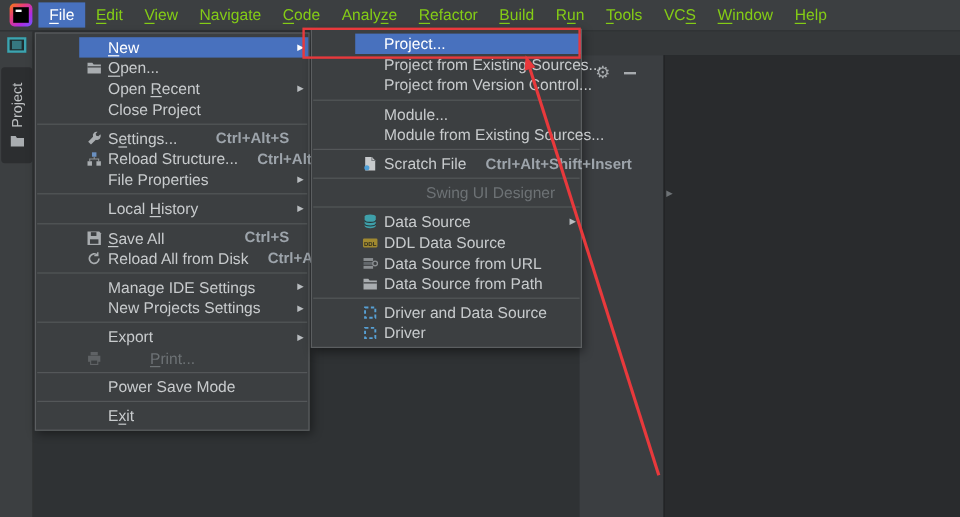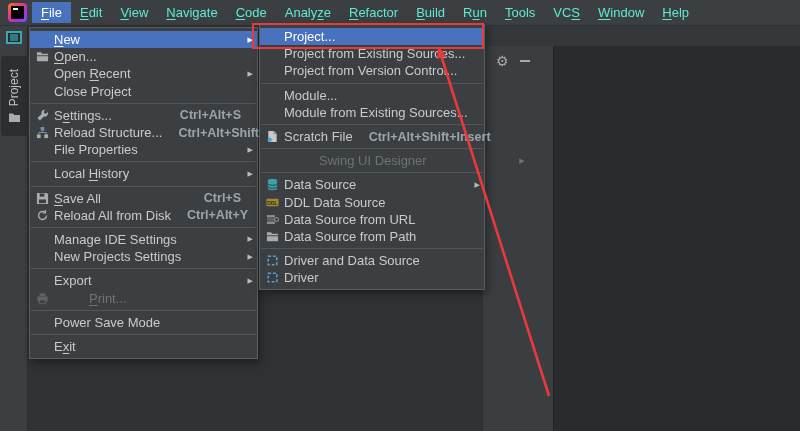--- a/index.html
+++ b/index.html
@@ -9,21 +9,21 @@
             font-family:"Liberation Sans", sans-serif; }
 
   
   .menubar { position:absolute; left:0; top:0; width:800px; height:26px; background:#3c3f41;
              border-bottom:1px solid #303335; display:flex; align-items:center; z-index:3; }
   .logo { width:19px; height:19px; margin:0 5px 0 8px; border-radius:4px; flex:none;
           background:linear-gradient(135deg,#f97a12 0%,#e73d7a 35%,#b02be0 70%,#6b57ff 100%);
           position:relative; }
   .logo::after { content:""; position:absolute; left:3px; top:3px; right:3px; bottom:3px; background:#000; }
   .logo::before { content:""; position:absolute; left:5px; top:5px; width:5px; height:2px; background:#fff; z-index:1; }
-  .mb-item { padding:3px 9px; font-size:13px; color:#5eead4; white-space:nowrap; }
+  .mb-item { padding:3px 9px; font-size:13px; color:#84cc16; white-space:nowrap; }
   .mb-item.active { background:#4871be; color:#fff; }
   u { text-decoration:underline; text-underline-offset:2px; }
   .project-name { position:absolute; left:560px; top:6px; font-size:13px; color:#85898c; }
 
   
   .left-stripe { position:absolute; left:0; top:26px; width:28px; height:405px; background:#3c3f41;
                  border-right:1px solid #2d2f31; z-index:1; }
   .tool-sq { position:absolute; left:6px; top:5px; width:16px; height:13px; border:2px solid #3da4b0;
              background:#1f2d2f; }
   .tool-sq::after { content:""; position:absolute; left:2px; top:1px; right:2px; bottom:1px; background:#49b6c2; opacity:.55; }
@@ -40,21 +40,21 @@
   .hide-bar { width:10px; height:2px; background:#a7abae; display:inline-block; }
 
   .editor-area { position:absolute; left:553px; top:46px; width:247px; height:385px; background:#292b2d;
                  border-left:1px solid #222426; }
 
   
   .popup { position:absolute; background:#3c3f41; border:1px solid #5b5e60; padding:3px 0;
            box-shadow:2px 3px 8px rgba(0,0,0,.45); z-index:5; }
   #file-menu { left:29px; top:27px; width:229px; }
   #new-submenu { left:259px; top:24px; width:226px; }
-  .mrow { display:flex; align-items:center; height:17.2px; padding:0 4px 0 5px; font-size:13px; color:#c8cbcd; }
+  .mrow { display:flex; align-items:center; height:17.2px; padding:0 4px 0 5px; font-size:13px; color:#c8cbcd;margin-left:36px; }
   .mic { width:15px; height:14px; margin-right:4px; flex:none; display:flex; align-items:center; justify-content:center; }
   .mic svg { width:13px; height:13px; }
   .mlb { white-space:nowrap; }
   .msc { margin-left:auto; color:#9da4ab; padding-left:16px; white-space:nowrap; font-size:12.5px;font-weight:bold; }
   .mar { width:10px; flex:none; text-align:right; font-size:7px; color:#b8bcbf; margin-left:2px;
          font-family:"DejaVu Sans", sans-serif; }
   .mrow.sel { background:#4871be; color:#fff; }
   .mrow.sel .msc { color:#dde5f3; }
   .mrow.sel .mar { color:#fff; }
   .mrow.dis { color:#6d7275;gap:35px; }

